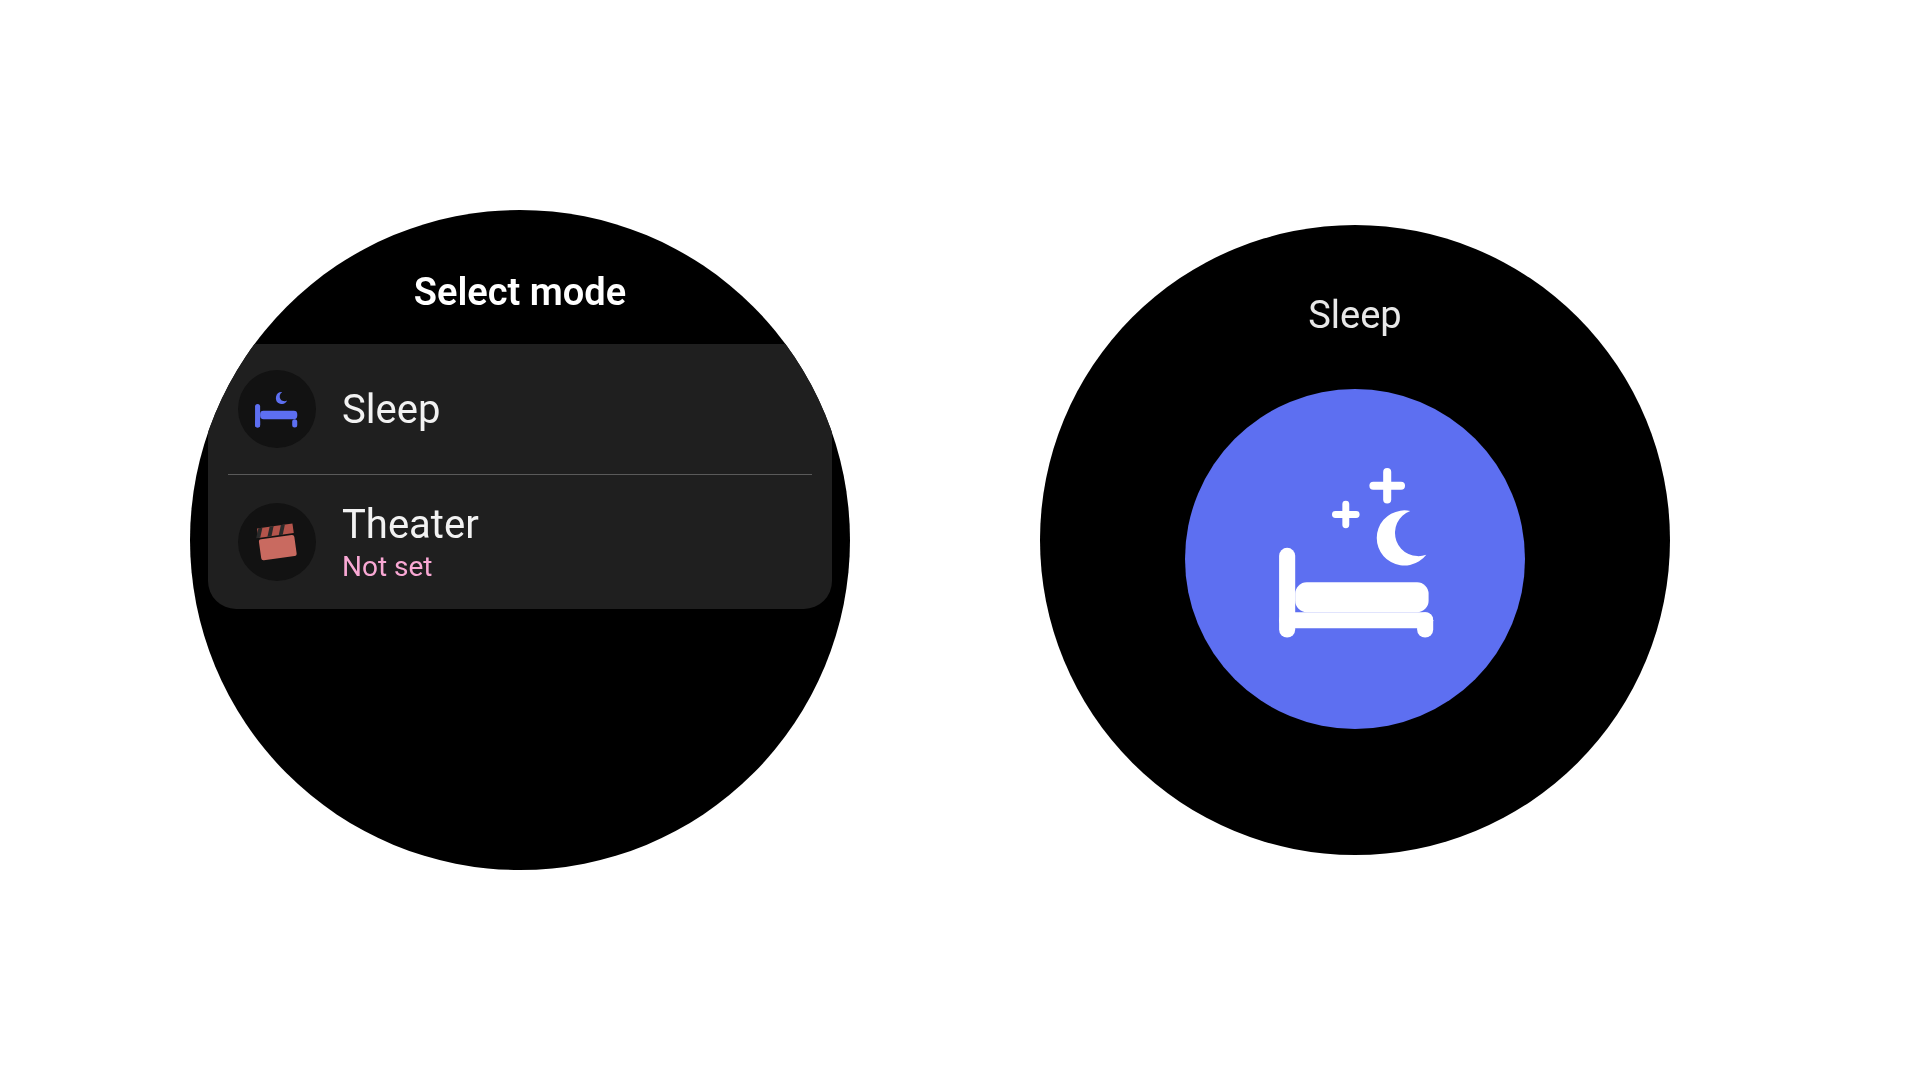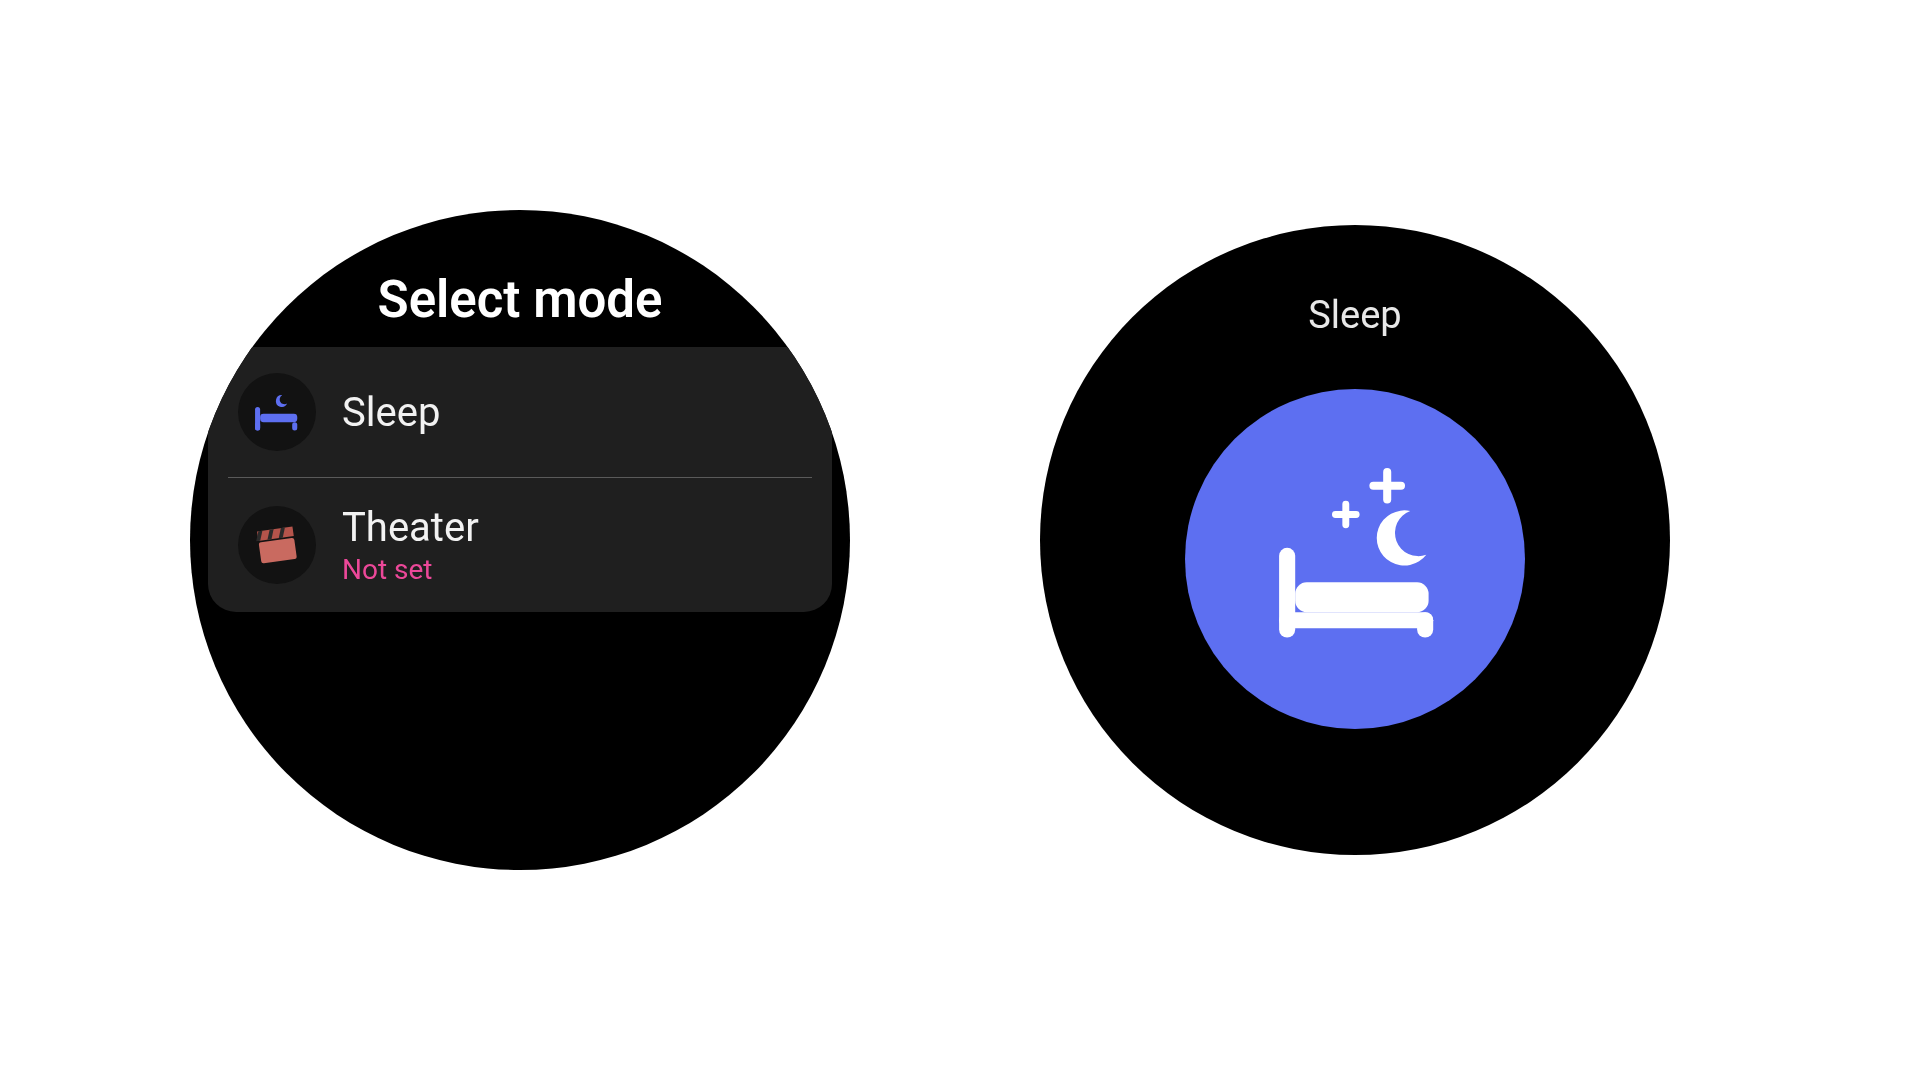--- a/index.html
+++ b/index.html
@@ -24,25 +24,25 @@
       top: 210px;
     }
     .watch-right {
       width: 630px;
       height: 630px;
       left: 1040px;
       top: 225px;
     }
     .watch-title {
       color: #fff;
-      font-size: 51px;
+      font-size: 38px;
       font-weight: 600;
       text-align: center;
       padding-top: 60px;
-      padding-bottom: 18px;
+      padding-bottom: 30px;
     }
     .watch-title-right {
       color: #e8e8e8;
       font-size: 38px;
       font-weight: 400;
       text-align: center;
       padding-top: 68px;
     }
     .list-container {
       background: #1f1f1f;
@@ -76,21 +76,21 @@
       display: flex;
       flex-direction: column;
       gap: 2px;
     }
     .item-label {
       color: #f2f2f2;
       font-size: 40px;
       font-weight: 400;
     }
     .item-sublabel {
-      color: #ec4899;
+      color: #f9a8d4;
       font-size: 28px;
       font-weight: 400;
     }
     .big-circle {
       width: 340px;
       height: 340px;
       border-radius: 50%;
       background: #5d6ff1;
       position: absolute;
       left: 50%;

